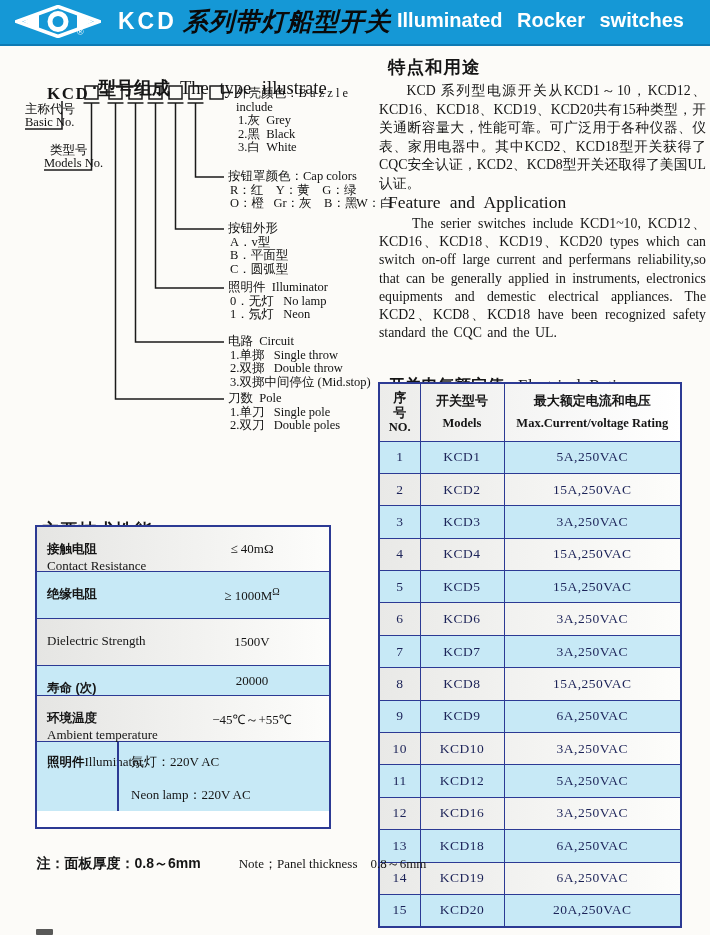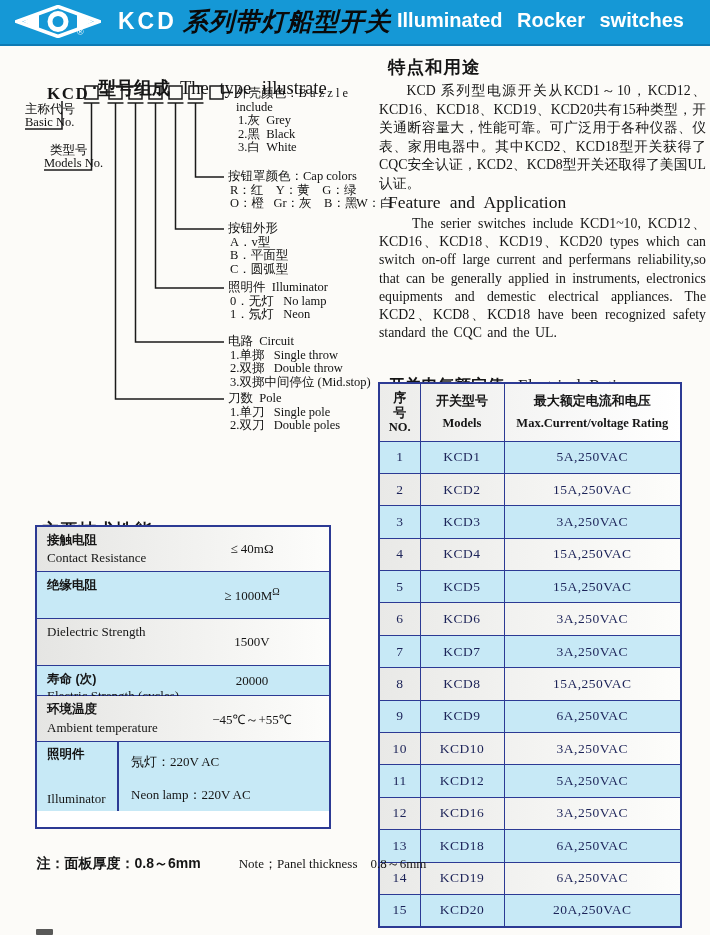--- a/index.html
+++ b/index.html
@@ -48,32 +48,32 @@
   table.rating tbody tr:nth-child(odd){background:#c7e9f6;}
   table.rating tbody tr:nth-child(even){background:linear-gradient(90deg,#e9e9e7,#fdfdfb);}
   table.rating td{font-size:13.5px;color:#1c2358;letter-spacing:0.5px;}
   
   .spec-head{position:absolute;left:27px;top:500px;white-space:pre;}
   .spec-head .cnb{font-family:"Liberation Sans",sans-serif;font-weight:800;font-size:17.5px;letter-spacing:1px;}
   .spec-head .enb{font-size:15.5px;margin-left:50px;}
   .spec-table{position:absolute;left:35px;top:525px;width:296px;height:304px;
               border:2px solid #2c3a94;box-sizing:border-box;background:#fff;}
   .spec-row{position:relative;box-sizing:border-box;border-bottom:1.5px solid #2c3a94;
-            display:flex;flex-direction:column;justify-content:space-between;padding:5px 0 5px 10px;}
+            display:flex;flex-direction:column;justify-content:space-between;padding:14px 0 5px 10px;}
   .spec-row:last-child{border-bottom:none;}
   .spec-row.grad{background:linear-gradient(90deg,#e5e5e3,#fdfdfb);}
   .spec-row.blue{background:#c7e9f6;}
   .spec-cn{font-family:"Liberation Sans",sans-serif;font-weight:700;font-size:12.5px;}
   .spec-en{font-size:13px;}
   .spec-val{position:absolute;left:150px;top:50%;transform:translateY(-50%);width:130px;
             text-align:center;font-size:13px;white-space:pre;}
   .spec-val sup{font-size:10px;}
   .illum-row{padding:0;}
-  .illum-left{position:absolute;left:10px;top:0;height:100%;display:flex;flex-direction:column;
-              justify-content:space-between;padding:4px 0;box-sizing:border-box;}
+  .illum-left{position:absolute;left:10px;top:0;height:100%;display:flex;flex-direction:row;
+              justify-content:space-between;padding:12px 0;box-sizing:border-box;}
   .illum-div{position:absolute;left:80px;top:0;width:1.5px;height:100%;background:#2c3a94;}
   .illum-v1{position:absolute;left:94px;top:11px;font-size:13px;white-space:pre;}
   .illum-v2{position:absolute;left:94px;top:44px;font-size:13px;white-space:pre;}
   .note-line{position:absolute;left:30px;top:839px;font-size:13px;white-space:pre;}
   .note-line .ncn{font-family:"Liberation Sans",sans-serif;font-weight:700;font-size:14px;}
   .note-line .nen{margin-left:38px;}
   .footer-mark{position:absolute;left:36px;top:929px;width:17px;height:6px;background:#3c3c3c;
                border-radius:1px;opacity:.85;}
 </style>
 </head>

